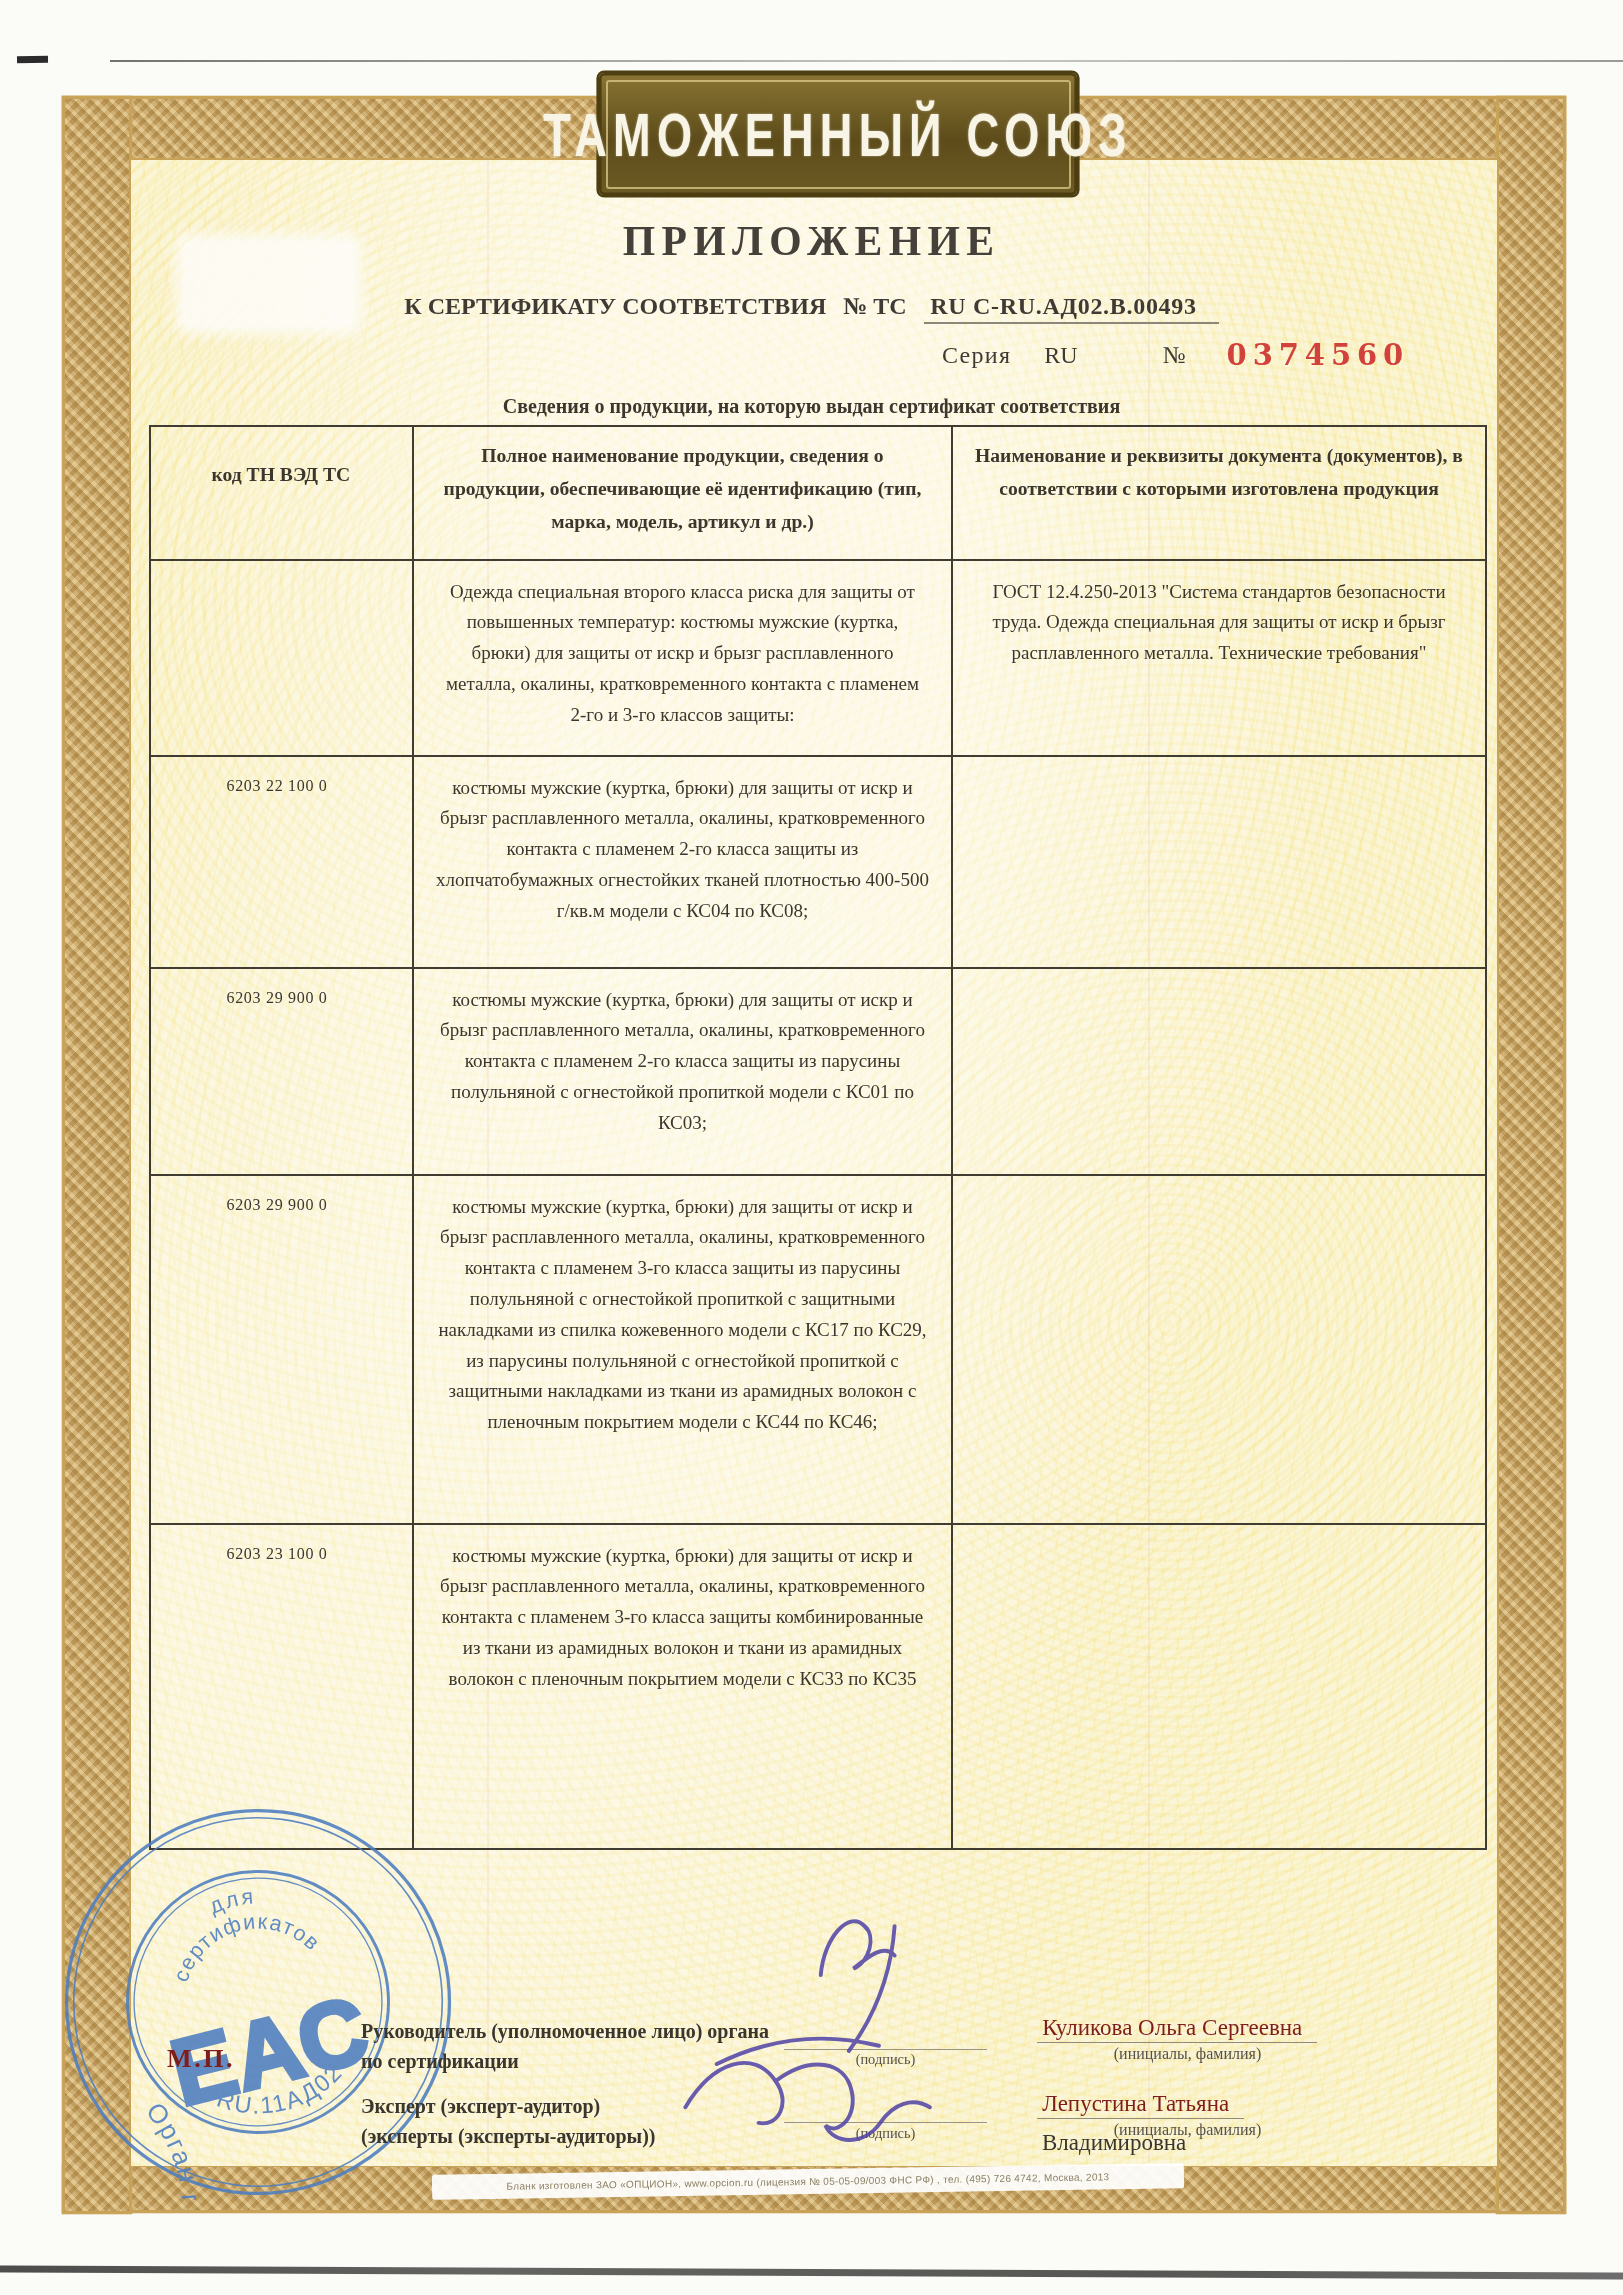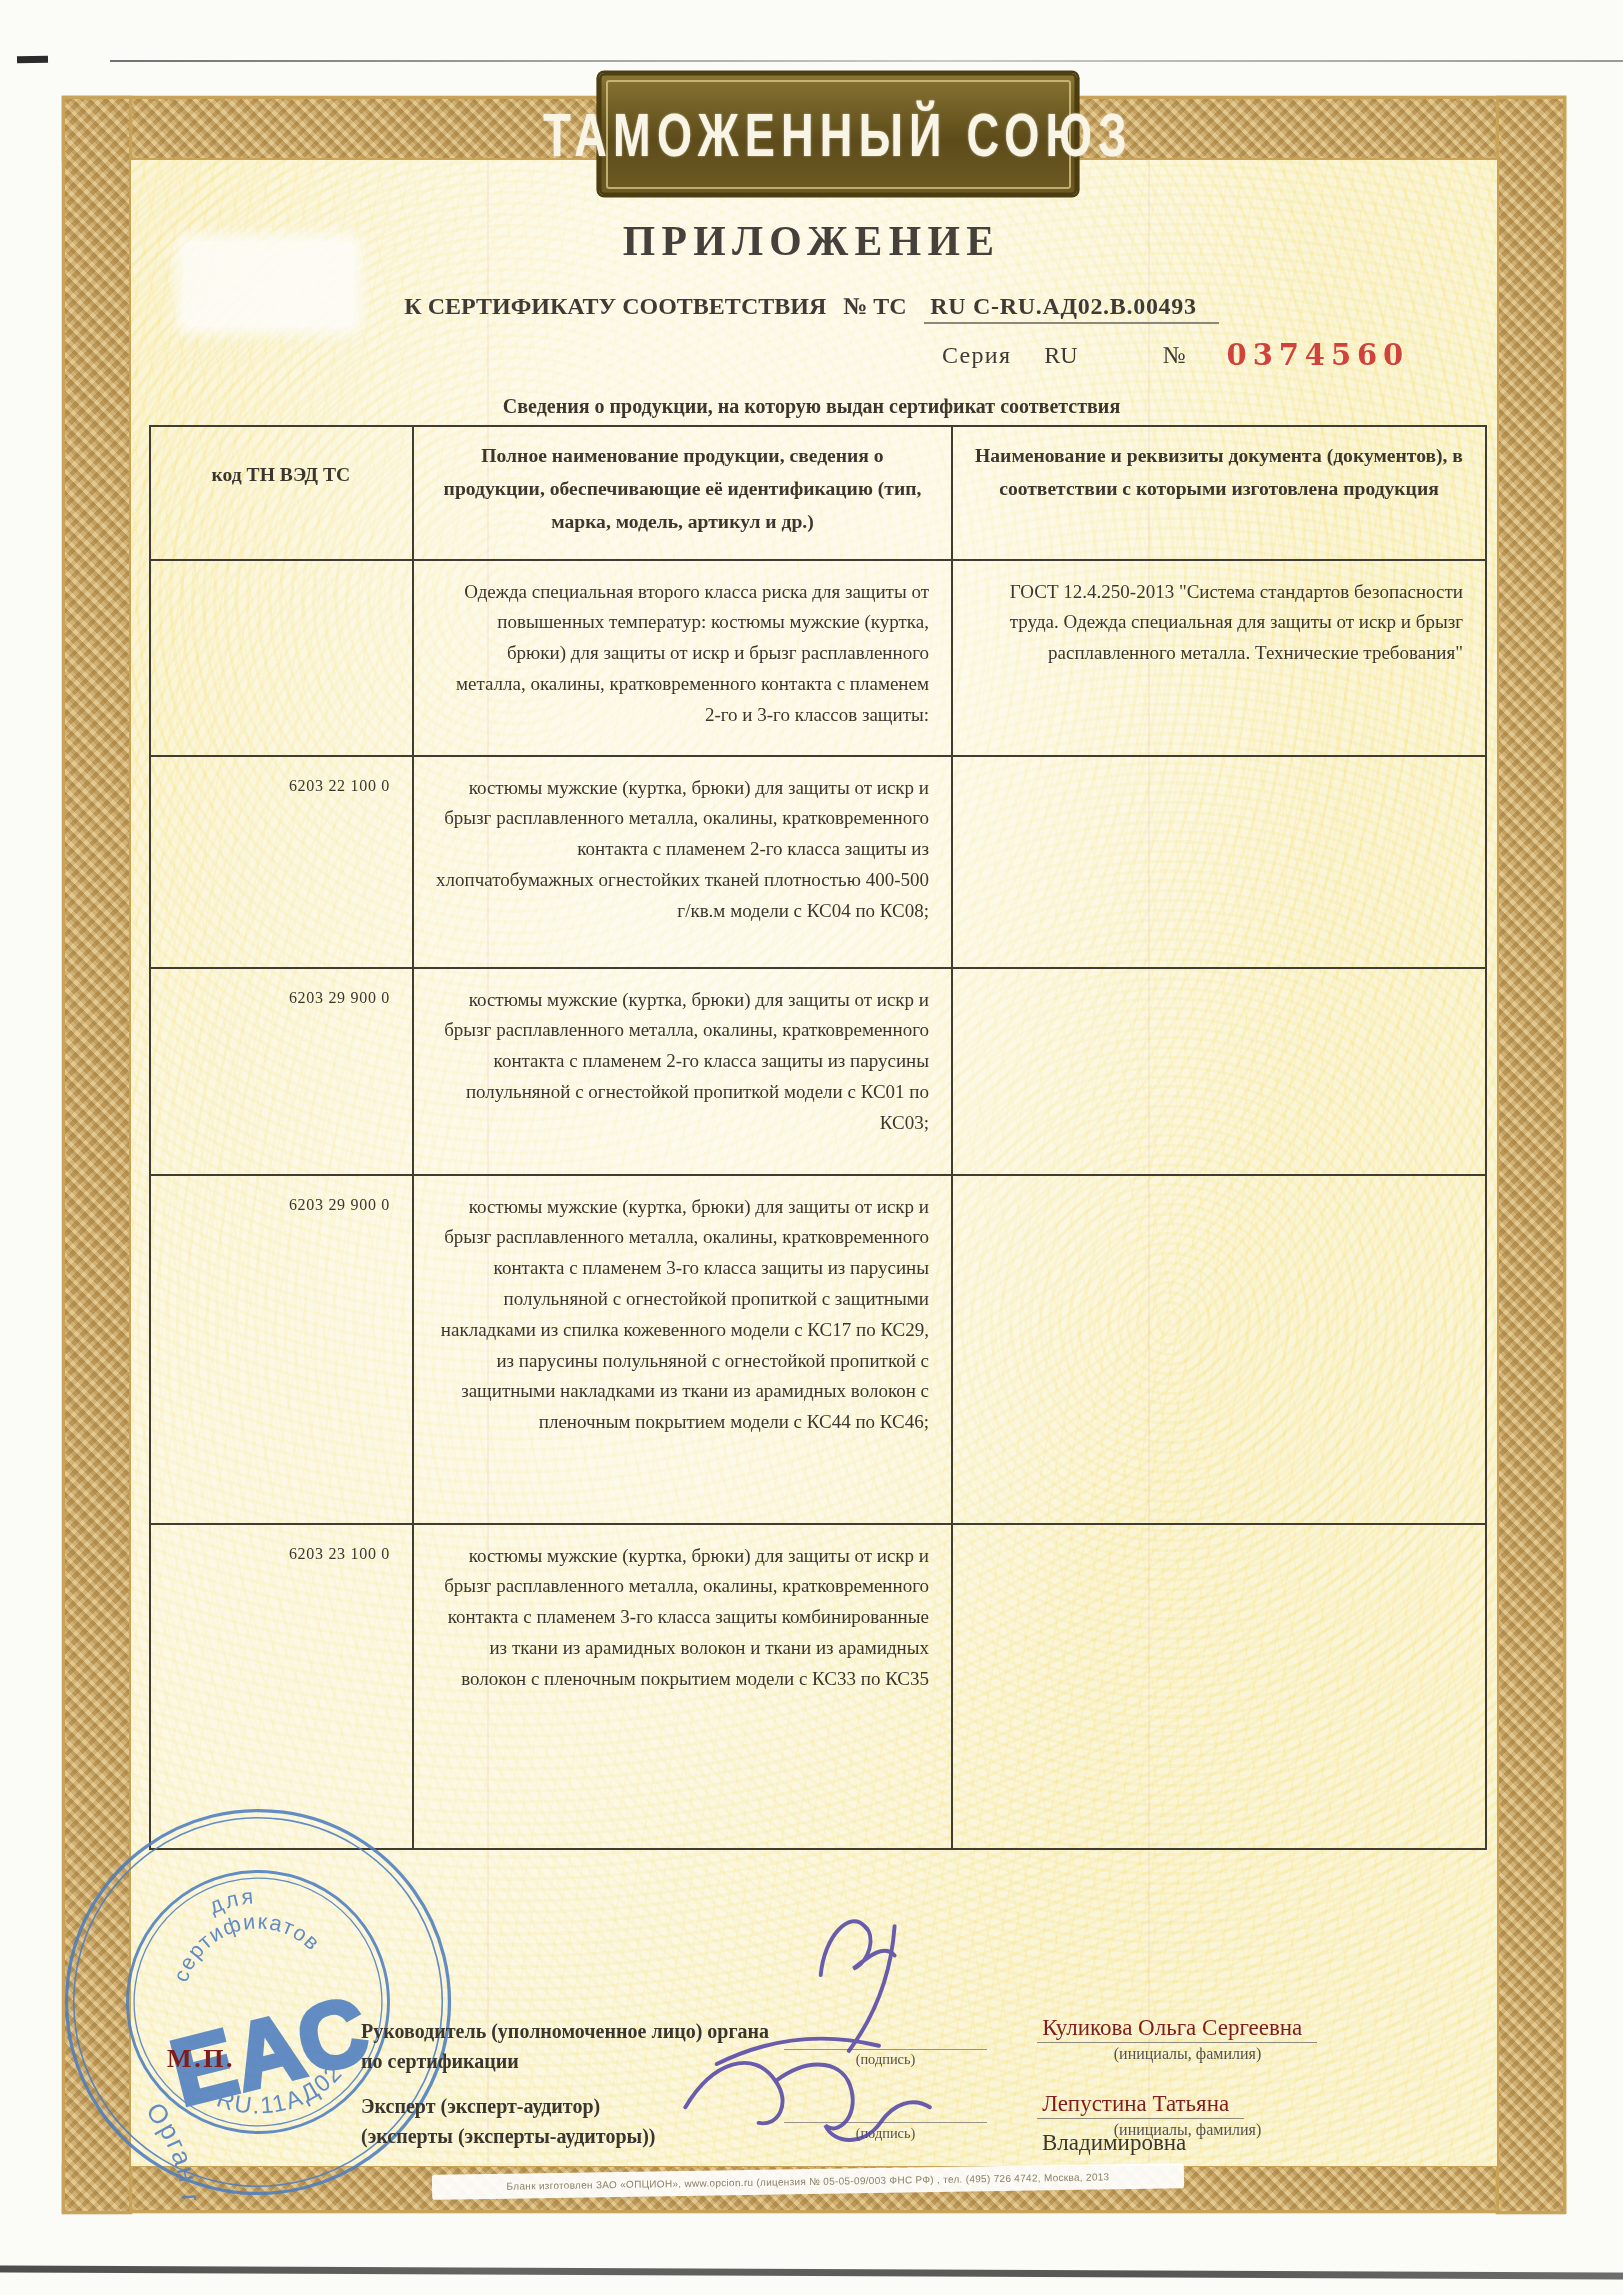--- a/index.html
+++ b/index.html
@@ -56,21 +56,21 @@
   .numero{margin-left:69px;}
   .blank-number{margin-left:25px;font-family:"DejaVu Serif",serif;font-weight:bold;font-size:29px;
         letter-spacing:5.9px;color:#d2423c;}
   .tbl-caption{position:absolute;left:0;top:395px;width:1623px;text-align:center;font-size:20px;font-weight:bold;color:#3c362c;}
   
   .doc-table{position:absolute;left:149px;top:425px;border-collapse:collapse;table-layout:fixed;width:1336px;}
   .doc-table col.c1{width:263px;} .doc-table col.c2{width:539px;} .doc-table col.c3{width:534px;}
   .doc-table th,.doc-table td{border:2px solid #413c32;vertical-align:top;color:#3c362c;}
   .doc-table th{font-size:19.6px;font-weight:bold;line-height:1.7;text-align:center;padding:11.8px 18.3px;}
   .doc-table th.h1{padding-top:31px;padding-left:17px;}
-  .doc-table td{font-size:19px;line-height:1.62;padding:15.7px 22px;text-align:right;}
+  .doc-table td{font-size:19px;line-height:1.62;padding:15.7px 22px;text-align:center;}
   .doc-table td.code{font-size:16px;letter-spacing:0.7px;padding-left:13px;white-space:nowrap;}
   
   .mp{position:absolute;left:167px;top:2044px;font-size:26px;font-weight:bold;letter-spacing:2.6px;color:#7f1d1d;z-index:9;}
   .sig-label{position:absolute;font-size:20px;font-weight:bold;line-height:1.5;color:#3a352d;z-index:8;}
   .sig-label.head{left:361px;top:2016px;width:432px;}
   .sig-label.expert{left:361px;top:2091px;width:451px;}
   .sig-line{position:absolute;border-top:1.3px solid #9a9488;z-index:8;}
   .sig-line.l1{left:784px;top:2049px;width:203px;}
   .sig-line.l2{left:784px;top:2122px;width:203px;}
   .sig-caption{position:absolute;width:203px;text-align:center;font-size:14.4px;color:#55504a;z-index:8;}

